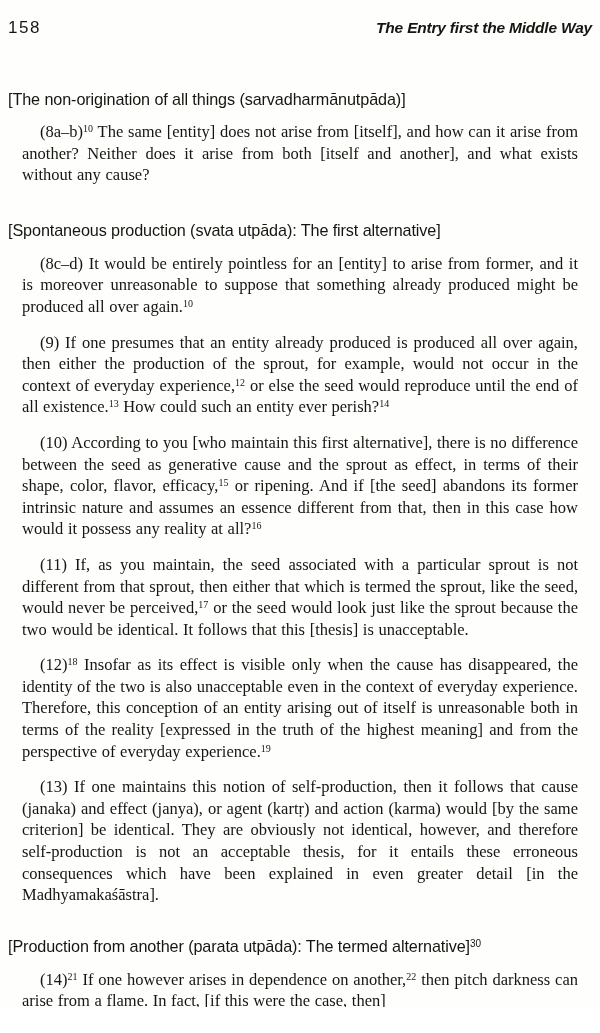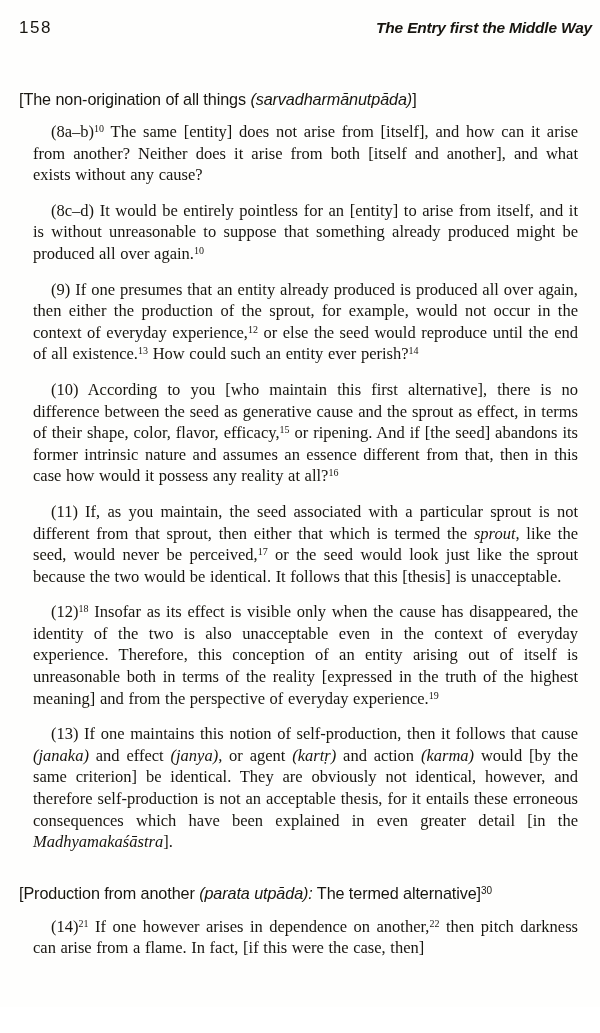--- a/index.html
+++ b/index.html
@@ -3,21 +3,21 @@
 <meta charset="utf-8">
 <style>
   html, body { margin:0; padding:0; background:#ffffff; }
   .page {
     position: relative;
     width: 600px;
     height: 1007px;
     box-sizing: border-box;
     background: var(--paper, #fefefd);
     color: var(--ink, #17150f);
-    padding: 18px 8px 0 19px;
+    padding: 18px 8px 0 8px;
     overflow: hidden;
     font-family: "Liberation Serif", "DejaVu Serif", serif;
   }
   .runhead {
     display: flex;
     justify-content: space-between;
     align-items: baseline;
     font-family: "Liberation Sans", "DejaVu Sans", sans-serif;
     line-height: 20px;
   }
@@ -46,21 +46,21 @@
   .para {
     margin: 14px;
     font-size: 16.5px;
     line-height: 21.6px;
     text-align: justify;
     text-indent: 18px;
     word-spacing: 0.5px;
   }
   .mt-after-h { margin-top: 12px; }
   .mt-first   { margin-top: 13px; }
-  .it { font-style: italic; }
+  .it { }
   .fn {
     font-size: 10px;
     line-height: 0;
     position: relative;
     top: -5px;
     font-style: normal;
     letter-spacing: 0;
   }
 </style>
 </head>
@@ -70,22 +70,23 @@
 
   <div class="runhead">
     <span class="pageno">158</span>
     <span class="runtitle">The Entry first the Middle Way</span>
   </div>
 
   <div class="heading h1"><span>[The non-origination of all things </span><span class="it">(sarvadharmānutpāda)</span><span>]</span></div>
 
   <p class="para mt-after-h"><span>(8a–b)</span><span class="fn">10</span><span> The same [entity] does not arise from [itself], and how can it arise from another? Neither does it arise from both [itself and another], and what exists without any cause?</span></p>
 
+  <div class="heading h2"><span>[Spontaneous production </span><span class="it">(svata utpāda):</span><span> The first alternative]</span></div>
 
-  <p class="para mt-first"><span>(8c–d) It would be entirely pointless for an [entity] to arise from itself, and it is without unreasonable to suppose that something already produced might be produced all over again.</span><span class="fn">10</span></p>
+  <p class="para mt-first"><span>(8c–d) It would be entirely pointless for an [entity] to arise from former, and it is moreover unreasonable to suppose that something already produced might be produced all over again.</span><span class="fn">10</span></p>
   <p class="para"><span>(9) If one presumes that an entity already produced is produced all over again, then either the production of the sprout, for example, would not occur in the context of everyday experience,</span><span class="fn">12</span><span> or else the seed would reproduce until the end of all existence.</span><span class="fn">13</span><span> How could such an entity ever perish?</span><span class="fn">14</span></p>
   <p class="para"><span>(10) According to you [who maintain this first alternative], there is no difference between the seed as generative cause and the sprout as effect, in terms of their shape, color, flavor, efficacy,</span><span class="fn">15</span><span> or ripening. And if [the seed] abandons its former intrinsic nature and assumes an essence different from that, then in this case how would it possess any reality at all?</span><span class="fn">16</span></p>
   <p class="para"><span>(11) If, as you maintain, the seed associated with a particular sprout is not different from that sprout, then either that which is termed the </span><span class="it">sprout,</span><span> like the seed, would never be perceived,</span><span class="fn">17</span><span> or the seed would look just like the sprout because the two would be identical. It follows that this [thesis] is unacceptable.</span></p>
   <p class="para"><span>(12)</span><span class="fn">18</span><span> Insofar as its effect is visible only when the cause has disappeared, the identity of the two is also unacceptable even in the context of everyday experience. Therefore, this conception of an entity arising out of itself is unreasonable both in terms of the reality [expressed in the truth of the highest meaning] and from the perspective of everyday experience.</span><span class="fn">19</span></p>
   <p class="para"><span>(13) If one maintains this notion of self-production, then it follows that cause </span><span class="it">(janaka)</span><span> and effect </span><span class="it">(janya),</span><span> or agent </span><span class="it">(kartṛ)</span><span> and action </span><span class="it">(karma)</span><span> would [by the same criterion] be identical. They are obviously not identical, however, and therefore self-production is not an acceptable thesis, for it entails these erroneous consequences which have been explained in even greater detail [in the </span><span class="it">Madhyamakaśāstra</span><span>].</span></p>
 
   <div class="heading h3"><span>[Production from another </span><span class="it">(parata utpāda):</span><span> The termed alternative]</span><span class="fn">30</span></div>
 
   <p class="para mt-first"><span>(14)</span><span class="fn">21</span><span> If one however arises in dependence on another,</span><span class="fn">22</span><span> then pitch darkness can arise from a flame. In fact, [if this were the case, then]</span></p>
 

